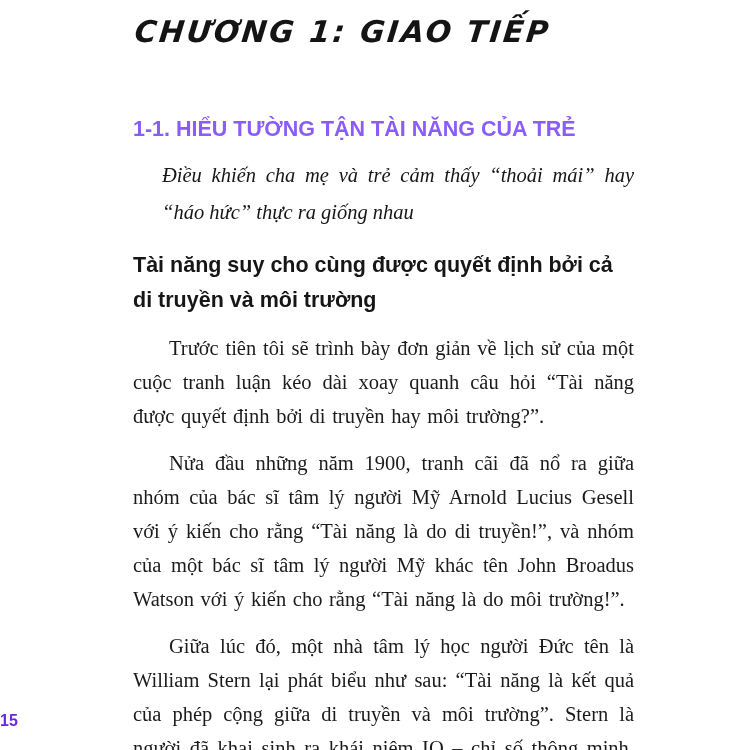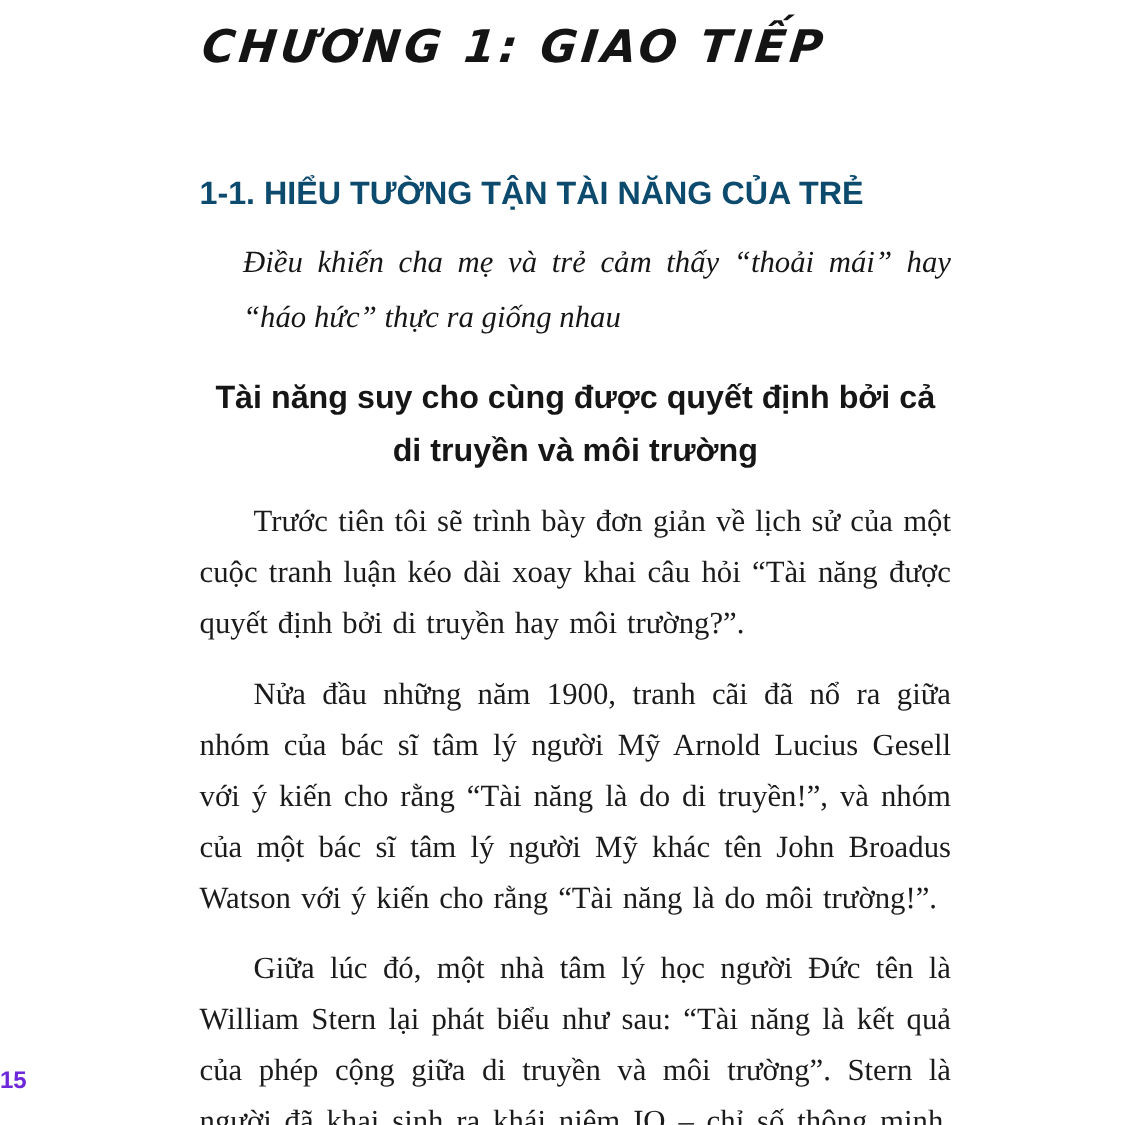--- a/index.html
+++ b/index.html
@@ -33,39 +33,39 @@
     transform-origin: left bottom;
     white-space: nowrap;
     color: #141414;
   }
   .section-heading {
     margin-top: 66px;
     font-family: "Liberation Sans", "DejaVu Sans", sans-serif;
     font-weight: bold;
     font-size: 21.5px;
     line-height: 28px;
-    color: #0c4a6e;
+    color: #8b5cf6;
   }
   .subheading {
     margin-top: 14px;
     padding-left: 29px;
     font-weight: normal;
     font-style: italic;
     font-size: 20.5px;
     line-height: 37px;
     text-align: justify;
     color: #161616;
   }
   .subsection-heading {
     margin-top: 17px;
     font-family: "Liberation Sans", "DejaVu Sans", sans-serif;
     font-weight: bold;
     font-size: 21.5px;
     line-height: 35px;
-    text-align: center;
+    text-align: left;
     color: #161616;
   }
   .body-paragraph {
     margin: 13px 0 0 0;
     text-indent: 36px;
     font-size: 20.5px;
     line-height: 34px;
     text-align: justify;
     word-spacing: 1.5px;
     color: #1b1b1b;
@@ -88,21 +88,21 @@
   <div class="content">
 
     <div class="chapter-title">CHƯƠNG 1: GIAO TIẾP</div>
 
     <div class="section-heading">1-1. HIỂU TƯỜNG TẬN TÀI NĂNG CỦA TRẺ</div>
 
     <div class="subheading">Điều khiến cha mẹ và trẻ cảm thấy “thoải mái” hay “háo hức” thực ra giống nhau</div>
 
     <div class="subsection-heading">Tài năng suy cho cùng được quyết định bởi cả di truyền và môi trường</div>
 
-    <p class="body-paragraph">Trước tiên tôi sẽ trình bày đơn giản về lịch sử của một cuộc tranh luận kéo dài xoay khai câu hỏi “Tài năng được quyết định bởi di truyền hay môi trường?”.</p>
+    <p class="body-paragraph">Trước tiên tôi sẽ trình bày đơn giản về lịch sử của một cuộc tranh luận kéo dài xoay quanh câu hỏi “Tài năng được quyết định bởi di truyền hay môi trường?”.</p>
 
     <p class="body-paragraph">Nửa đầu những năm 1900, tranh cãi đã nổ ra giữa nhóm của bác sĩ tâm lý người Mỹ Arnold Lucius Gesell với ý kiến cho rằng “Tài năng là do di truyền!”, và nhóm của một bác sĩ tâm lý người Mỹ khác tên John Broadus Watson với ý kiến cho rằng “Tài năng là do môi trường!”.</p>
 
     <p class="body-paragraph">Giữa lúc đó, một nhà tâm lý học người Đức tên là William Stern lại phát biểu như sau: “Tài năng là kết quả của phép cộng giữa di truyền và môi trường”. Stern là người đã khai sinh ra khái niệm IQ – chỉ số thông minh. Phát biểu ấy nghe chừng rất thuyết phục, kiểu “À, hóa ra là vậy. Yếu tố nào cũng quan trọng nhỉ!”, nhưng lại khiến ta còn một chút cảm giác</p>
 
   </div>
 
   <div class="page-number">15</div>
 </div>
 

